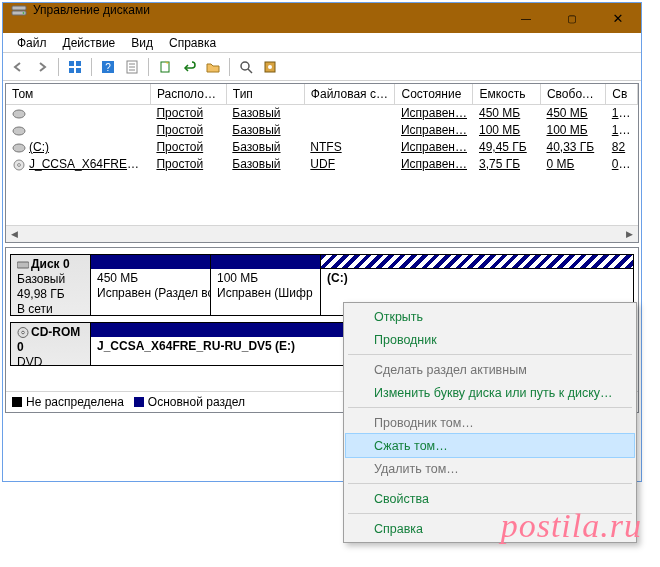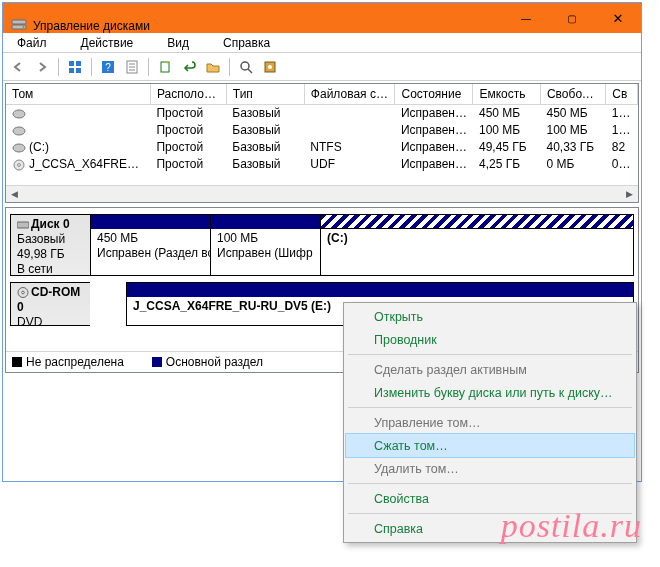--- a/index.html
+++ b/index.html
@@ -21,23 +21,23 @@
     background: #fff;
     position: absolute;
     left: 2px;
     top: 2px;
     display: flex;
     flex-direction: column;
   }
   .titlebar {
     height: 30px;
     display: flex;
-    align-items: flex-end;
+    align-items: flex-start;
     padding-left: 8px;
-    background: #f97316;
+    background: #a16207;
   }
   .titlebar-icon {
     width: 16px; height: 16px;
     margin-right: 6px;
     display: inline-flex;
     align-items: center; justify-content: center;
   }
   .titlebar-title { flex: 1; color: #000; }
   .win-controls { display: flex; height: 30px; }
   .win-btn {
@@ -46,21 +46,21 @@
     font-family: "Segoe UI Symbol", sans-serif;
     font-size: 10px;
   }
   .win-btn.close { font-size: 13px; }
   .menubar {
     display: flex;
     height: 20px;
     padding: 0 6px;
     border-bottom: 1px solid #d0d0d0;
     align-items: center;
-    gap: 18px;
+    gap: 0;
   }
   .menu-item { padding: 2px 8px; }
   .toolbar {
     display: flex;
     align-items: center;
     height: 28px;
     padding: 2px 4px;
     border-bottom: 1px solid #d0d0d0;
     gap: 2px;
   }
@@ -78,21 +78,21 @@
   .body-split {
     flex: 1;
     display: flex;
     flex-direction: column;
     padding: 2px;
     min-height: 0;
   }
   
   .list-pane {
     border: 1px solid #828790;
-    height: 120px;
+    height: 160px;
     display: flex;
     flex-direction: column;
   }
   table.vol-table {
     width: 100%;
     border-collapse: collapse;
     table-layout: fixed;
   }
   .vol-table th {
     font-weight: normal;
@@ -104,20 +104,21 @@
     overflow: hidden;
     white-space: nowrap;
     text-overflow: ellipsis;
     height: 20px;
   }
   .vol-table td {
     padding: 1px 6px;
     overflow: hidden; white-space: nowrap; text-overflow: ellipsis;
     height: 17px;
     border: none;
+    text-decoration: underline;
   }
   .vol-icon {
     width: 14px; height: 12px;
     display: inline-block;
     vertical-align: middle;
     margin-right: 3px;
   }
   .list-filler { flex: 1; }
   .hscroll {
     height: 17px;
@@ -139,21 +140,21 @@
     margin-top: 4px;
     height: 166px;
     display: flex;
     flex-direction: column;
   }
   .disk-row {
     display: flex;
     height: 62px;
     margin: 6px 4px 0 4px;
   }
-  .disk-row.cdrom { height: 44px; gap: 36px; }
+  .disk-row.cdrom { height: 44px; }
   .disk-head {
     width: 80px;
     border: 1px solid #000;
     border-right: none;
     background: linear-gradient(#e4e4e4,#ececec);
     padding: 2px 6px;
     display: flex; flex-direction: column; justify-content: space-between;
     line-height: 1.25;
   }
   .disk-head .name { font-weight: bold; }
@@ -181,21 +182,21 @@
   }
   .part-text {
     padding: 2px 6px;
     line-height: 1.25;
     white-space: nowrap;
     overflow: hidden;
   }
   .part-text .bold { font-weight: bold; }
   .legend {
     display: flex;
-    gap: 28px;
+    gap: 10px;
     padding: 3px 6px;
     border-top: 1px solid #d5d5d5;
     margin-top: auto;
     align-items: center;
   }
   .legend .sw {
     width: 10px; height: 10px; display: inline-block; margin-right: 4px;
     vertical-align: -1px;
   }
   .legend .sw.black { background:#000; }
@@ -396,21 +397,21 @@
           </tr>
           <tr>
             <td><span class="vol-icon"><svg width="14" height="12">
                     <circle cx="7" cy="6" r="5" fill="#e6e6e6" stroke="#888"></circle>
                     <circle cx="7" cy="6" r="1.4" fill="#fff" stroke="#888"></circle>
                   </svg></span><span>J_CCSA_X64FRE_R…</span></td>
             <td>Простой</td>
             <td>Базовый</td>
             <td>UDF</td>
             <td>Исправен…</td>
-            <td>4,25 ГБ</td>
+            <td>3,75 ГБ</td>
             <td>0 МБ</td>
             <td>0 %</td>
           </tr>
         </tbody>
       </table>
       <div class="list-filler"></div>
       <div class="hscroll">
         <div class="arrow">◀</div>
         <div class="track"></div>
         <div class="arrow">▶</div>
@@ -478,21 +479,21 @@
   </div>
 </div>
 
 <div class="context-menu">
   <div class="cm-item">Открыть</div>
   <div class="cm-item">Проводник</div>
   <div class="cm-sep"></div>
   <div class="cm-item disabled">Сделать раздел активным</div>
   <div class="cm-item">Изменить букву диска или путь к диску…</div>
   <div class="cm-sep"></div>
-  <div class="cm-item disabled">Управление том…</div>
+  <div class="cm-item disabled">Проводник том…</div>
   <div class="cm-item highlight">Сжать том…</div>
   <div class="cm-item disabled">Удалить том…</div>
   <div class="cm-sep"></div>
   <div class="cm-item">Свойства</div>
   <div class="cm-sep"></div>
   <div class="cm-item">Справка</div>
 </div>
 
 <div class="watermark">postila.ru</div>
 

